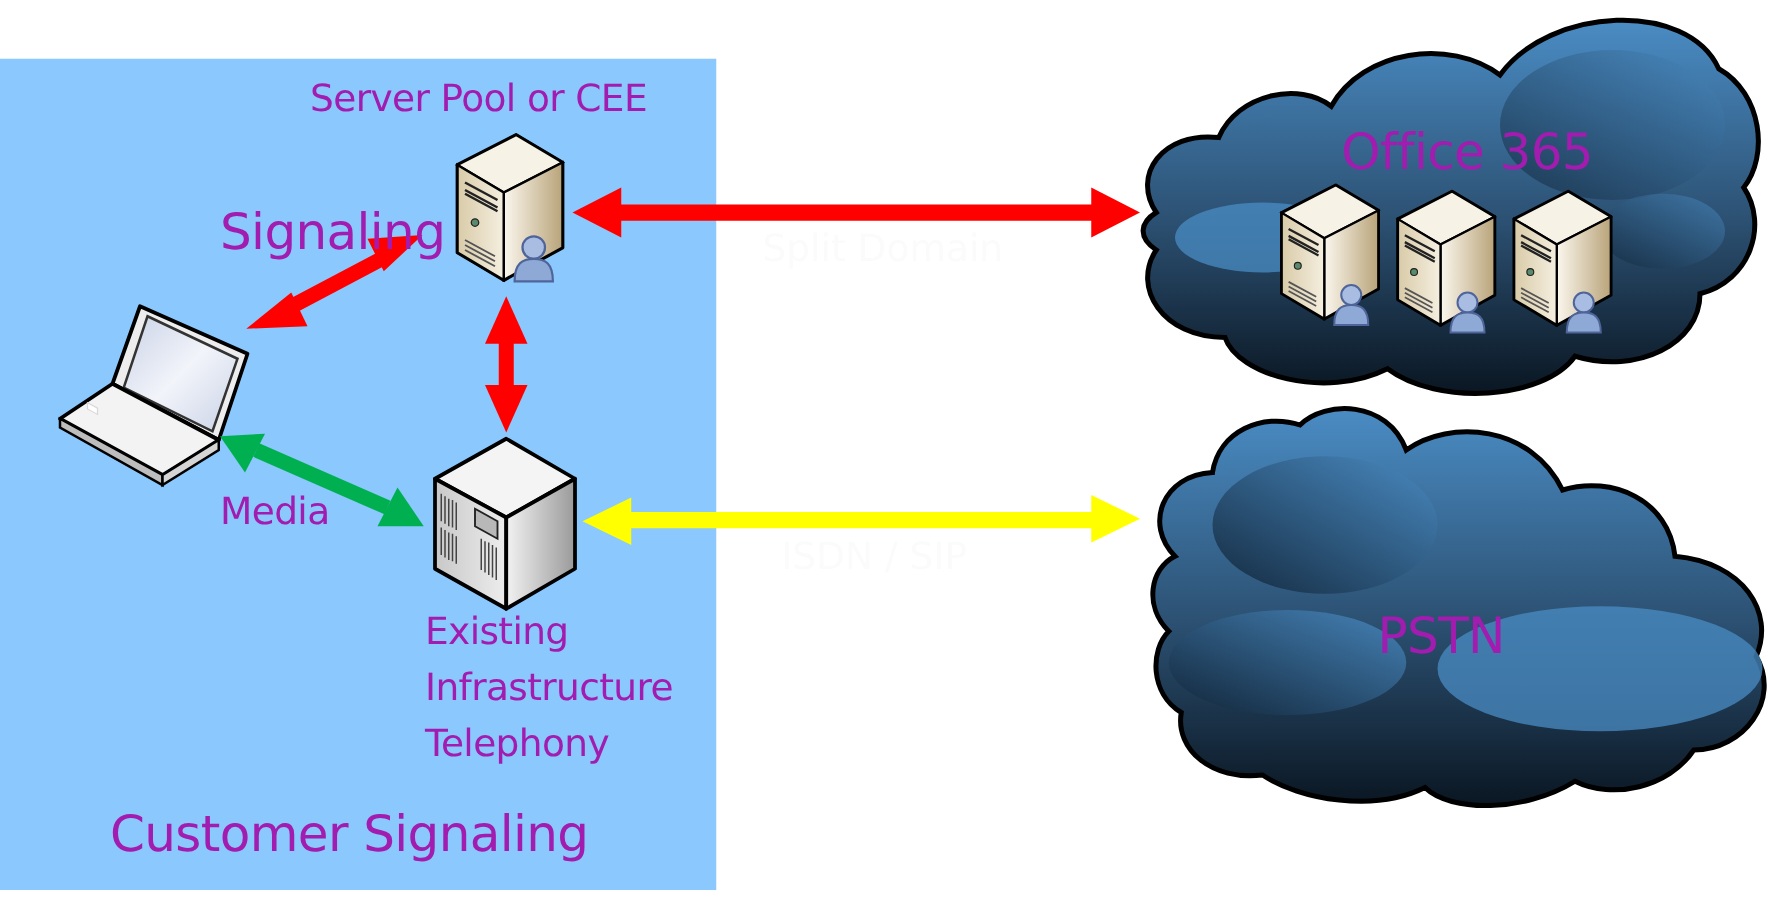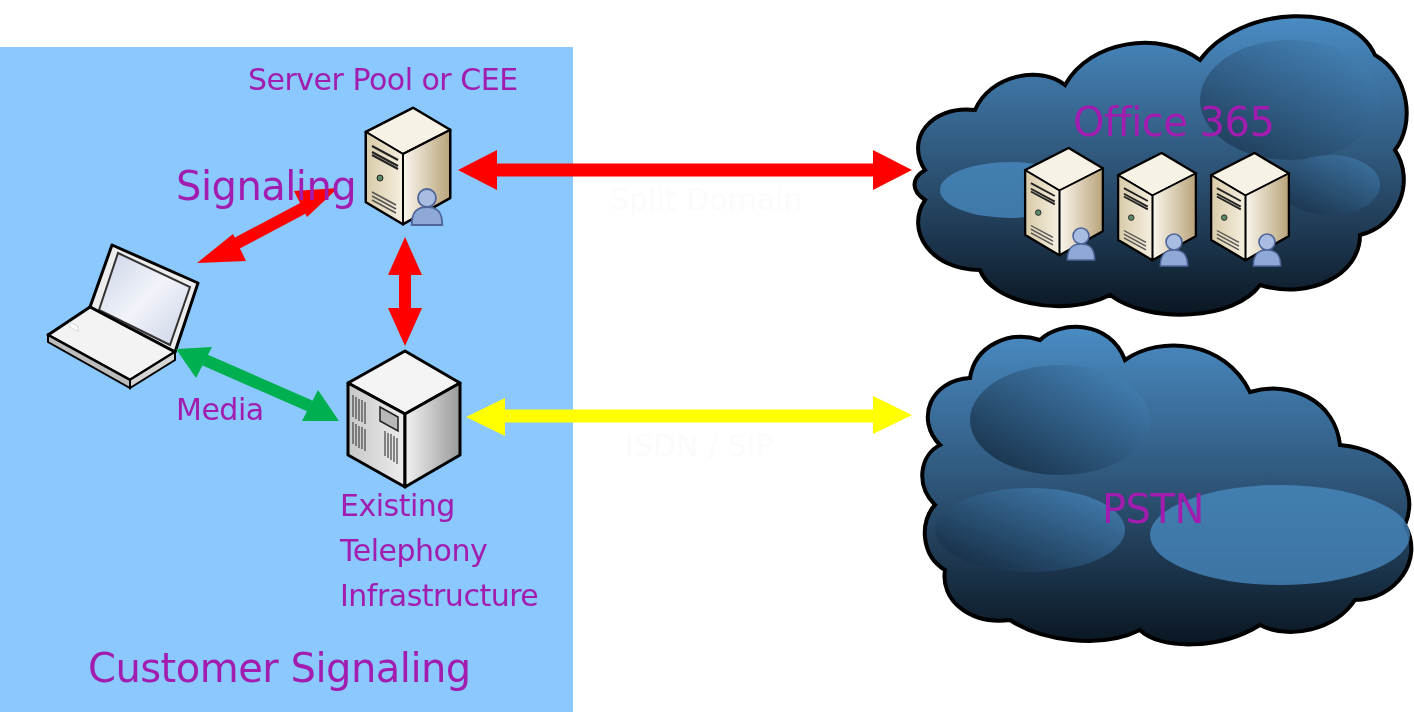--- a/index.html
+++ b/index.html
@@ -151,20 +151,20 @@
     <polygon points="466,417 505,398 505,436" fill="#FFFF00"></polygon>
     <polygon points="912,415 873,396 873,434" fill="#FFFF00"></polygon>
   </g>
 </svg>
 
 <div class="lbl lbl-pool">Server Pool or CEE</div>
 <div class="lbl lbl-signal">Signaling</div>
 <div class="lbl lbl-media">Media</div>
 <div class="lbl lbl-tele">
   <div>Existing</div>
+  <div>Infrastructure</div>
   <div>Telephony</div>
-  <div>Infrastructure</div>
 </div>
 <div class="lbl lbl-cust">Customer Signaling</div>
 <div class="lbl lbl-o365">Office 365</div>
 <div class="lbl lbl-pstn">PSTN</div>
 <div class="ghost ghost-a">Split Domain</div>
 <div class="ghost ghost-b">ISDN / SIP</div>
 
 </body></html>

